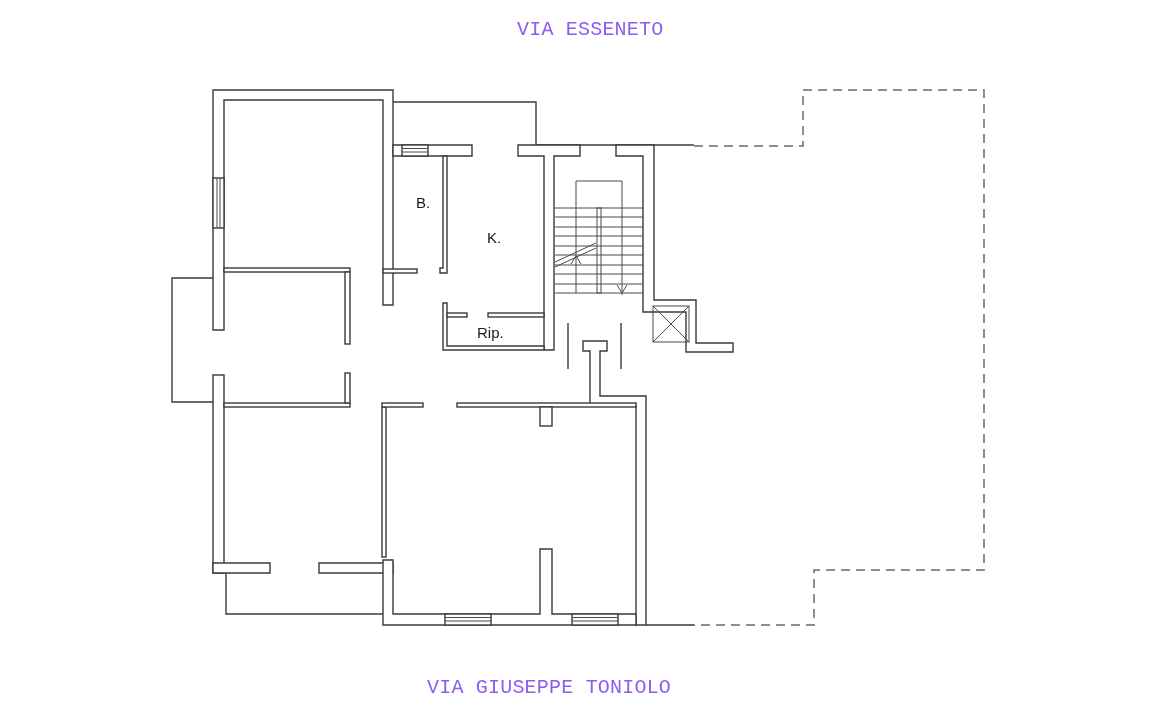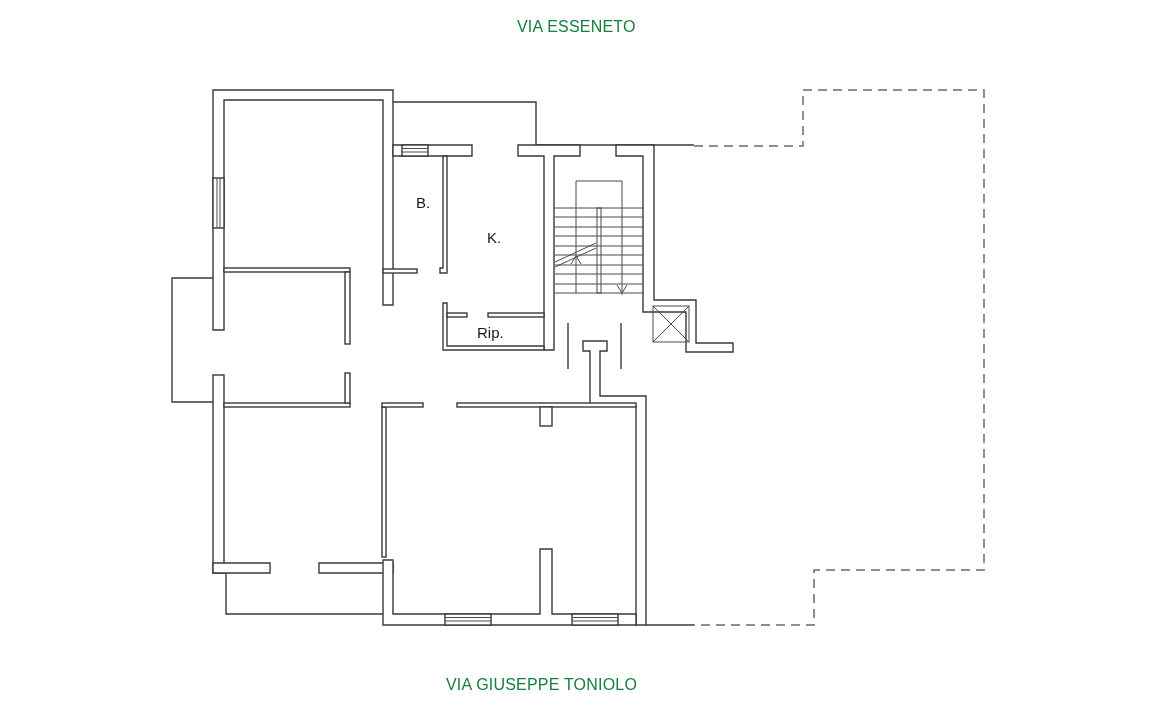--- a/index.html
+++ b/index.html
@@ -1,19 +1,19 @@
 <!DOCTYPE html>
 <html><head>
   <meta charset="utf-8">
   <style>
     html, body { margin: 0; padding: 0; background: #ffffff; }
     body { width: 1161px; height: 720px; position: relative; overflow: hidden; font-family: "Liberation Sans", sans-serif; }
-    .street-label { position: absolute; font-size: 16px; color: #15803d; letter-spacing: 0.2px; white-space: nowrap; }
+    .street-label { position: absolute; font-size: 20px; color: #8b5cf6; letter-spacing: 0.2px; white-space: nowrap; font-family: Liberation Mono, monospace; }
     #street-top { left: 517px; top: 18px; }
-    #street-bottom { left: 446px; top: 676px; }
+    #street-bottom { left: 427px; top: 676px; }
     svg { position: absolute; left: 0; top: 0; }
     .w { fill: #ffffff; stroke: #3a3a3a; stroke-width: 1.4; }
     .l { fill: none; stroke: #3a3a3a; stroke-width: 1.4; }
     .thin { fill: none; stroke: #4a4a4a; stroke-width: 1; }
     .dash { fill: none; stroke: #6a6a6a; stroke-width: 1.5; stroke-dasharray: 9 6; }
     .room-label { font-family: "Liberation Sans", sans-serif; font-size: 15px; fill: #1a1a1a; }
   </style>
 </head>
 <body>
 

